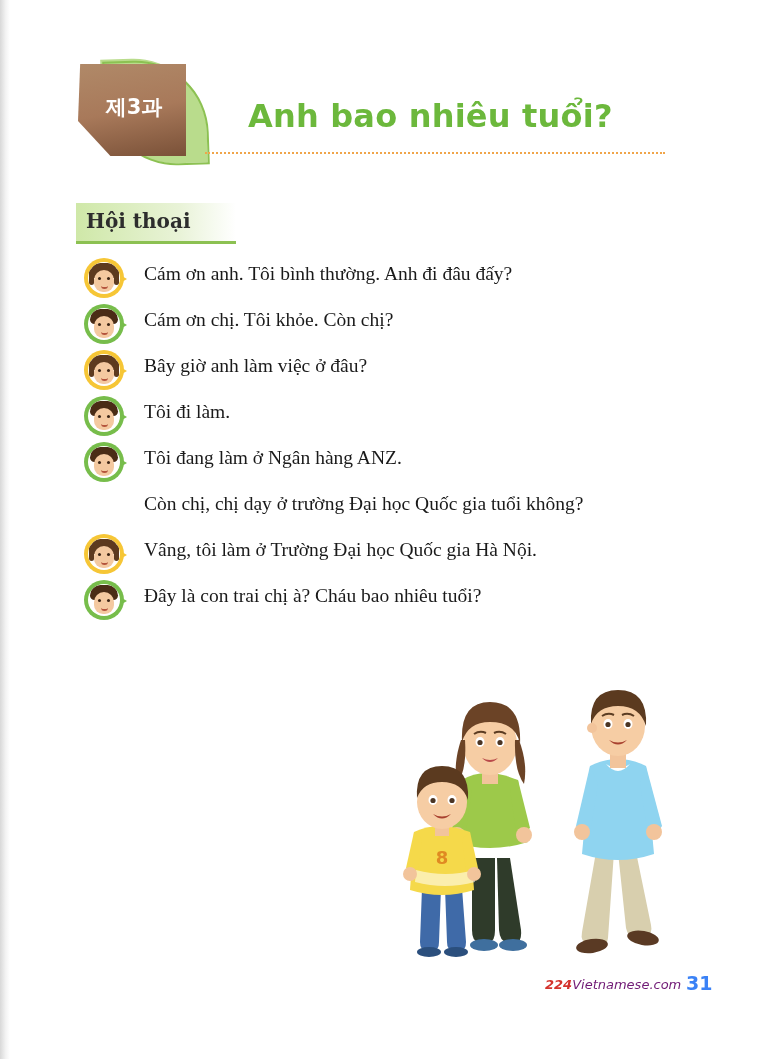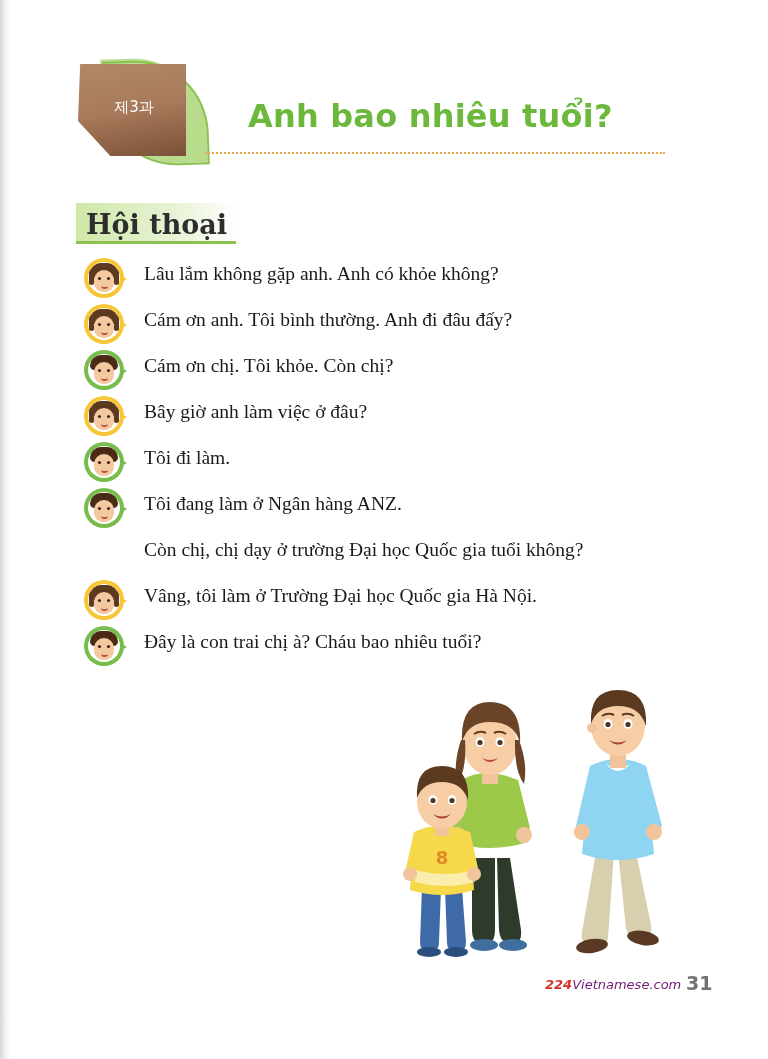--- a/index.html
+++ b/index.html
@@ -60,22 +60,22 @@
     width: 108px; height: 92px;
     background: linear-gradient(170deg, #b08968 0%, #a8795a 50%, #7a5138 100%);
     clip-path: polygon(2% 0%, 100% 0%, 100% 100%, 30% 100%, 0% 62%);
     display: flex;
     align-items: center;
     justify-content: center;
   }
   .badge-text {
     color: #ffffff;
     font-family: "DejaVu Sans", sans-serif;
-    font-size: 15px;
-    font-weight: normal;
+    font-size: 21px;
+    font-weight: bold;
     letter-spacing: 0px;
     margin-left: 4px;
     margin-top: -6px;
   }
 
   
   .lesson-title {
     position: absolute;
     left: 248px; top: 97px;
     font-family: "DejaVu Sans", sans-serif;
@@ -96,21 +96,21 @@
     position: absolute;
     left: 76px; top: 203px;
     width: 160px; height: 38px;
     background: linear-gradient(to right, #cfe8a8 0%, #e9f3d8 65%, #ffffff 100%);
     border-bottom: 3px solid #8cc152;
   }
   .section-head-text {
     position: absolute;
     left: 86px; top: 209px;
     font-family: "DejaVu Serif", serif;
-    font-size: 27px;
+    font-size: 20px;
     font-weight: bold;
     color: #2d2d2d;
   }
 
   
   .dialogue {
     position: absolute;
     left: 76px; top: 258px;
     width: 620px;
   }
@@ -226,21 +226,21 @@
     font-style: italic;
   }
   .brand .num { color: #d4322c; font-weight: bold; }
   .brand .word { color: #701a75; }
   .page-num {
     position: absolute;
     left: 686px; top: 972px;
     font-family: "DejaVu Sans", sans-serif;
     font-size: 19px;
     font-weight: bold;
-    color: #737373;
+    color: #3b82f6;
   }
 </style>
 </head>
 <body>
 
 <div class="page">
 
   <div class="edge-left"></div>
 
   <div class="badge-wrap">
@@ -252,39 +252,20 @@
   </div>
 
   <div class="lesson-title">Anh bao nhiêu tuổi?</div>
   <div class="dotline"></div>
 
   <div class="section-head"></div>
   <div class="section-head-text">Hội thoại</div>
 
   <div class="dialogue">
 
-    <div class="line">
-      <div class="avatar">
-        <div class="av-tail"></div>
-        <div class="av-ring female">
-          <div class="av-inner">
-            <div class="face">
-              <div class="hair"></div>
-                <div class="sidehair-l"></div>
-                <div class="sidehair-r"></div>
-              <div class="skin"></div>
-                <div class="eye l"></div>
-                <div class="eye r"></div>
-                <div class="mouth"></div>
-            </div>
-          </div>
-        </div>
-      </div>
-      <div class="line-text">Lâu lắm không gặp anh. Anh có khỏe không?</div>
-    </div>
 
     <div class="line">
       <div class="avatar">
         <div class="av-tail"></div>
         <div class="av-ring female">
           <div class="av-inner">
             <div class="face">
               <div class="hair"></div>
                 <div class="sidehair-l"></div>
                 <div class="sidehair-r"></div>

